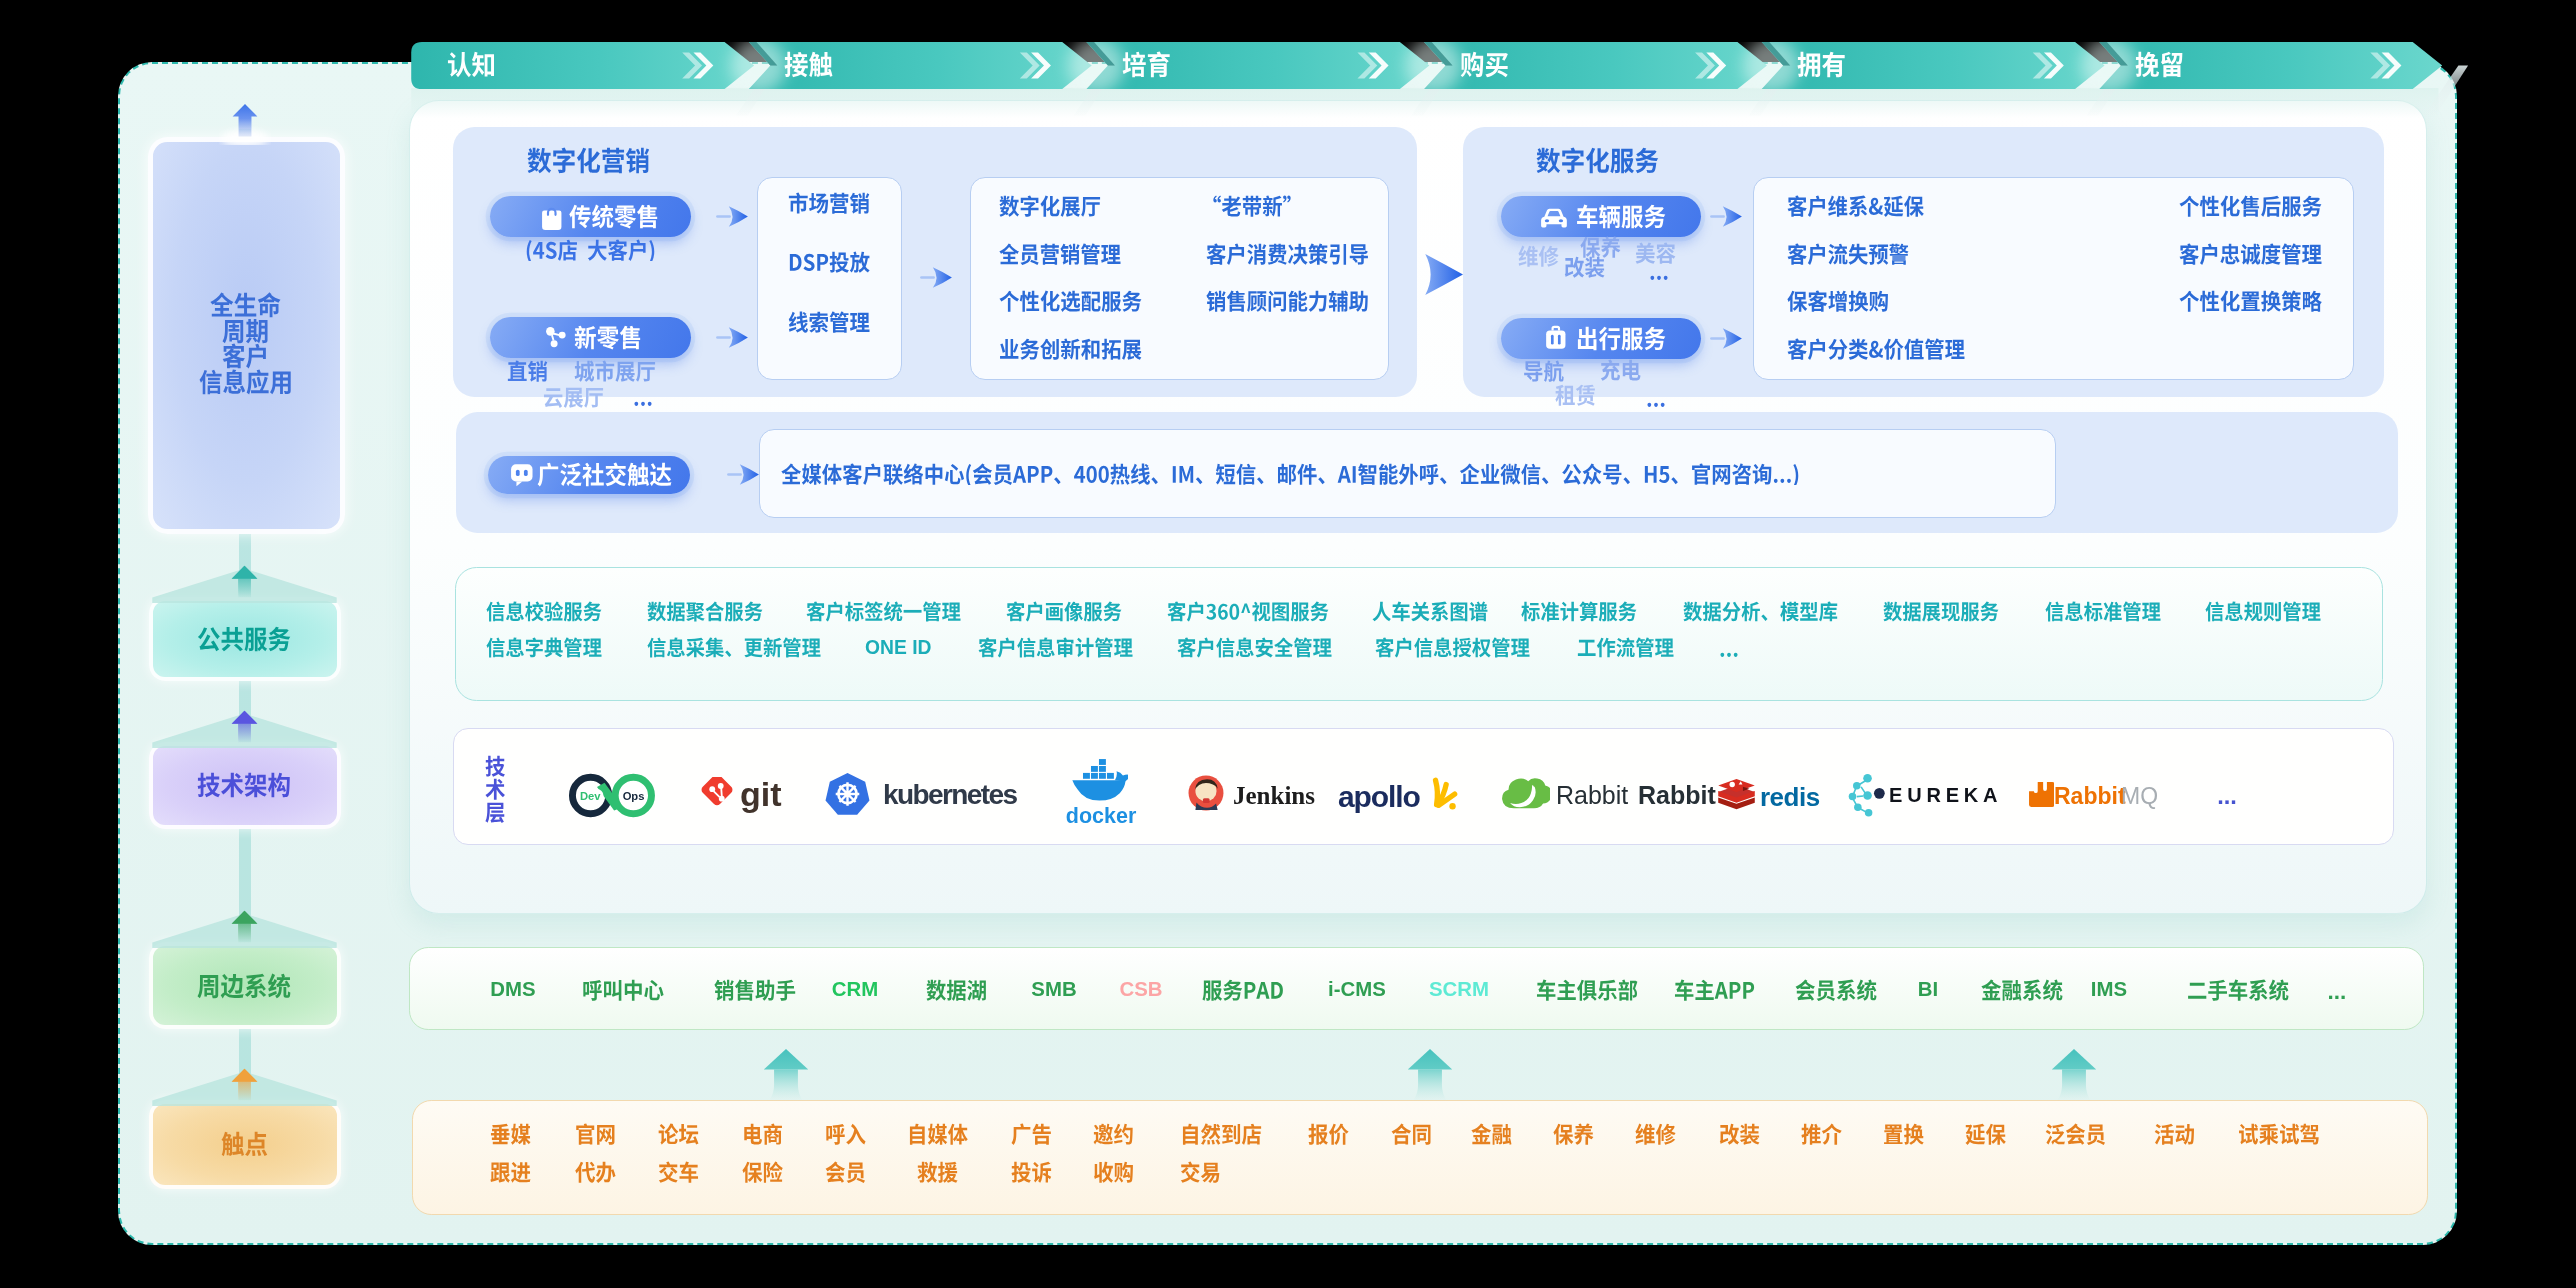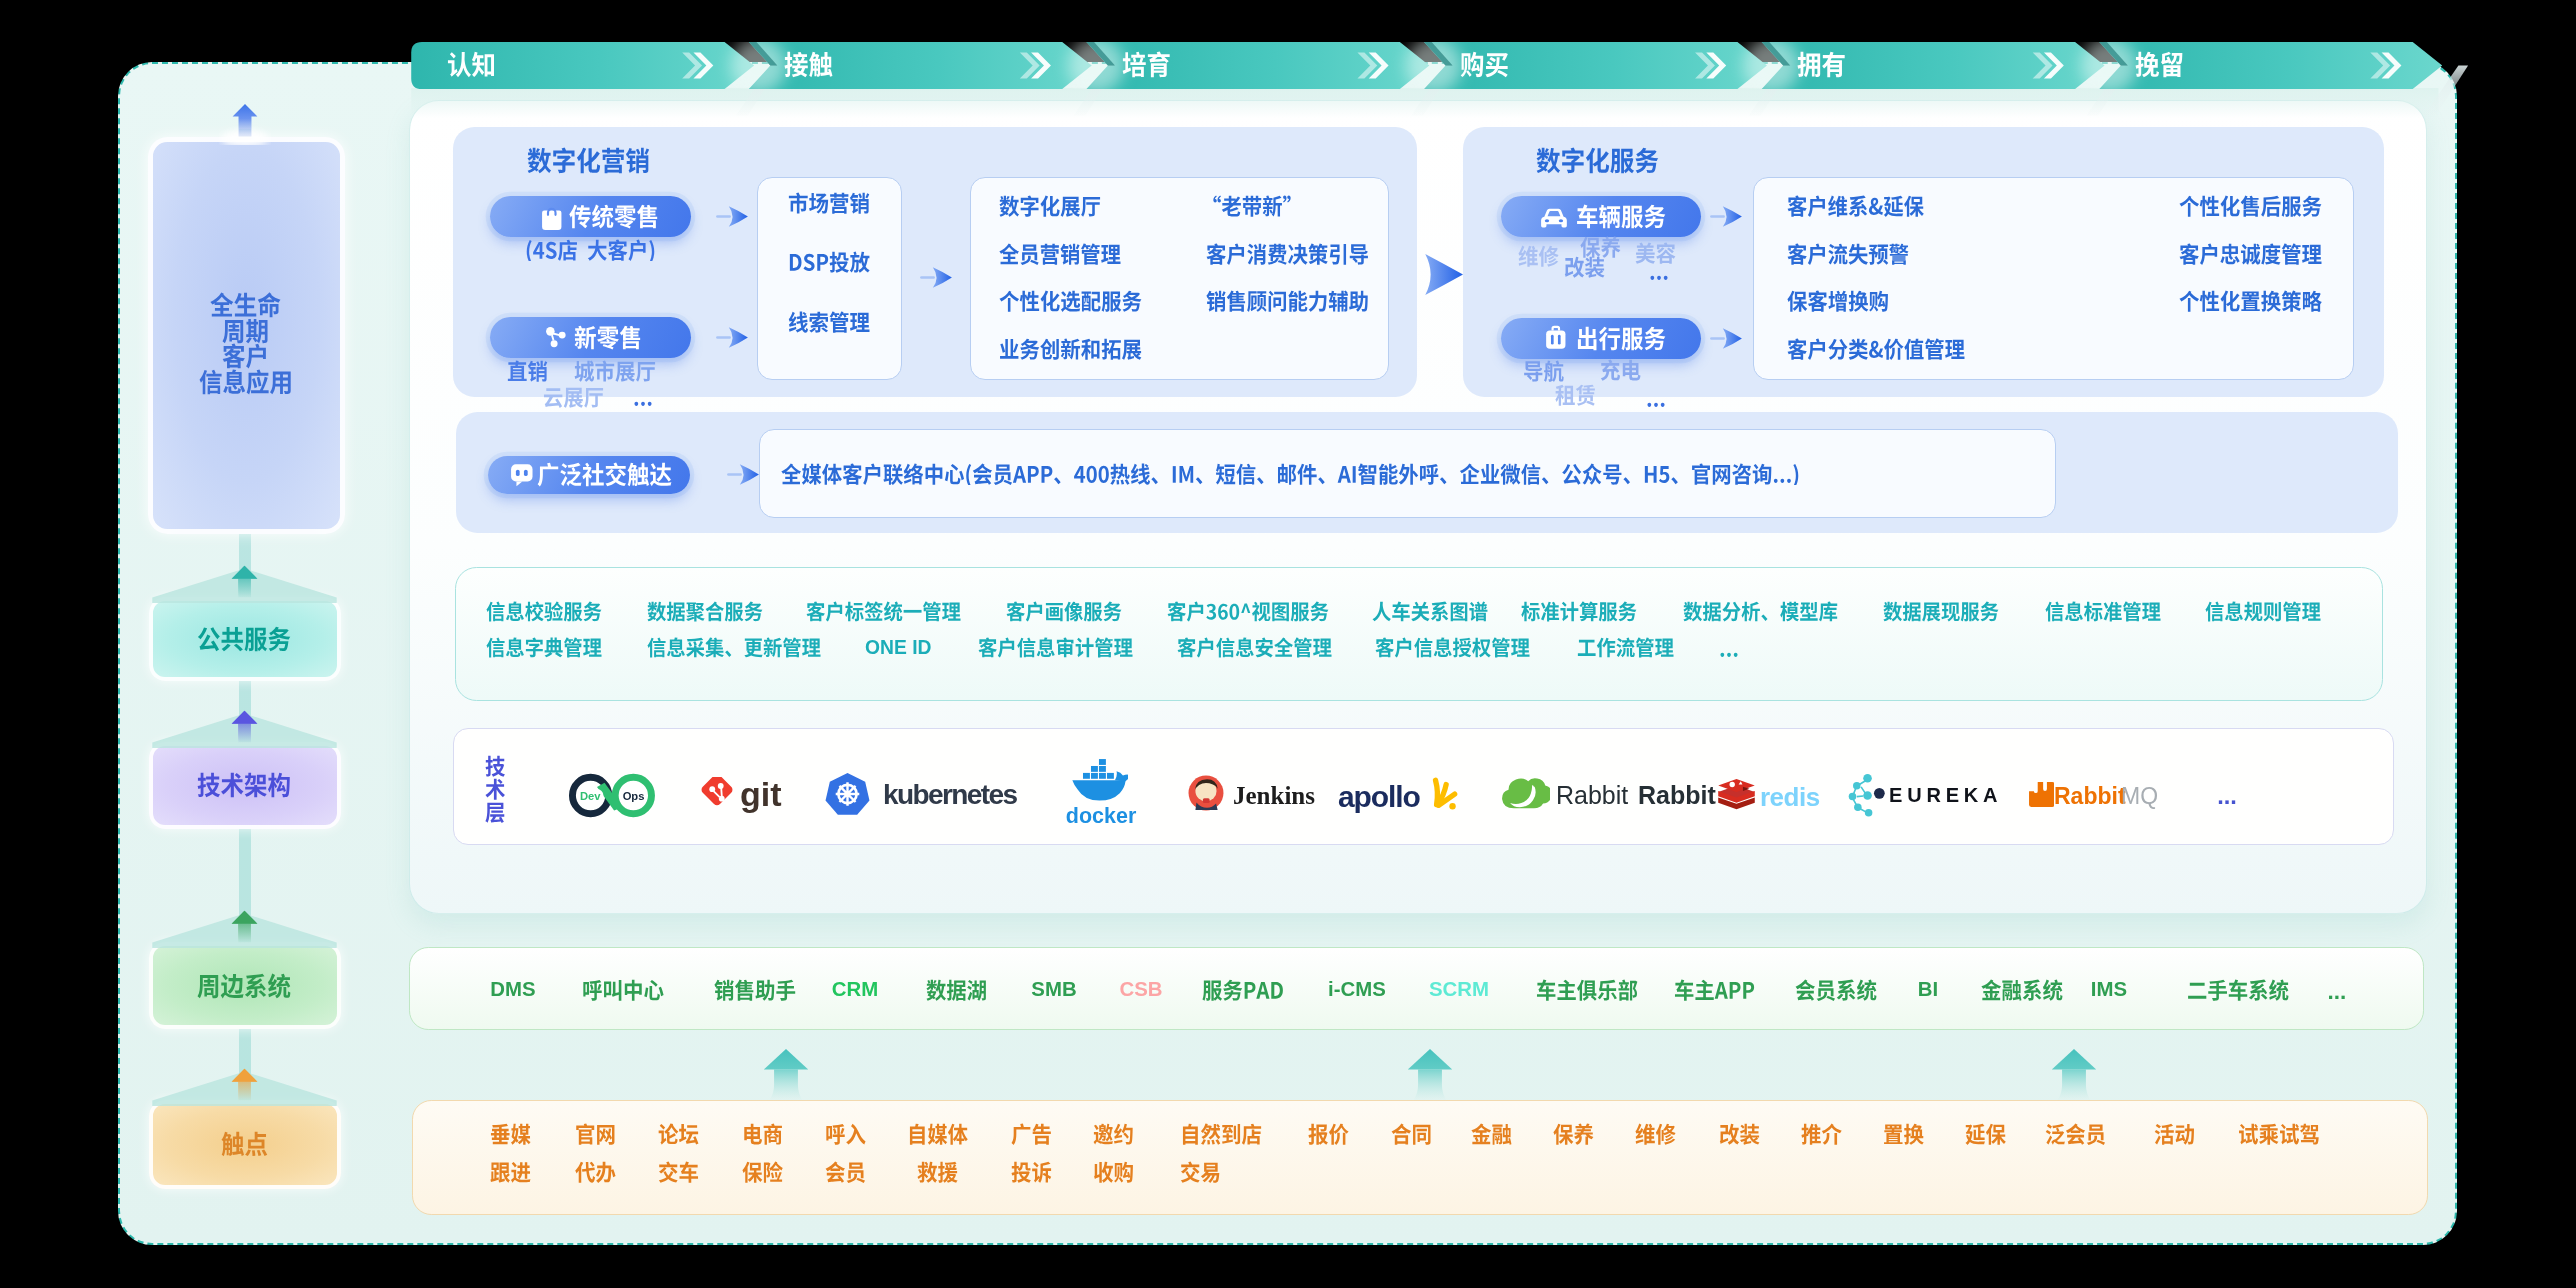--- a/index.html
+++ b/index.html
@@ -571,21 +571,21 @@
     <g>
 <path d="M40 14 L74 26 L40 38 L6 26 Z" fill="#c6302b"></path>
 <path d="M6 36 L40 48 L74 36 L74 46 L40 58 L6 46 Z" fill="#a41e11"></path>
 <path d="M6 24 L40 36 L74 24 L74 34 L40 46 L6 34 Z" fill="#d82c20"></path>
 <path d="M40 2 L74 14 L40 26 L6 14 Z" fill="#d82c20"></path>
 <circle cx="32" cy="12" r="5" fill="#fff"></circle>
       <path d="M48 6 l3 6 l-7 0 z" fill="#fff"></path>
       <path d="M52 16 l12 4 l-12 4 z" fill="#7a1710"></path>
     </g>
   </svg>
-<div class="a" style="left:1760px;top:781px;font:700 26px 'Liberation Sans',sans-serif;color:#7dd3fc;letter-spacing:-0.5px;white-space:nowrap;line-height:32px;z-index:20">redis</div>
+<div class="a" style="left:1760px;top:781px;font:700 26px 'Liberation Sans',sans-serif;color:#0369a1;letter-spacing:-0.5px;white-space:nowrap;line-height:32px;z-index:20">redis</div>
 <svg class="a" style="left:1848px;top:774px;z-index:8" width="38" height="43" viewBox="0 0 70 80">
     <g fill="#46c6d4">
       <circle cx="36" cy="8" r="8"></circle>
       <circle cx="16" cy="22" r="7"></circle>
       <circle cx="8" cy="42" r="7"></circle>
       <circle cx="18" cy="62" r="7"></circle>
       <circle cx="38" cy="72" r="7"></circle>
       <circle cx="36" cy="40" r="8"></circle>
       <path d="M33 12 L20 20 M14 27 L10 37 M10 48 L15 57 M23 65 L32 70 M24 24 L32 36 M16 42 L28 41" stroke="#46c6d4" stroke-width="3" fill="none"></path>
     </g>

